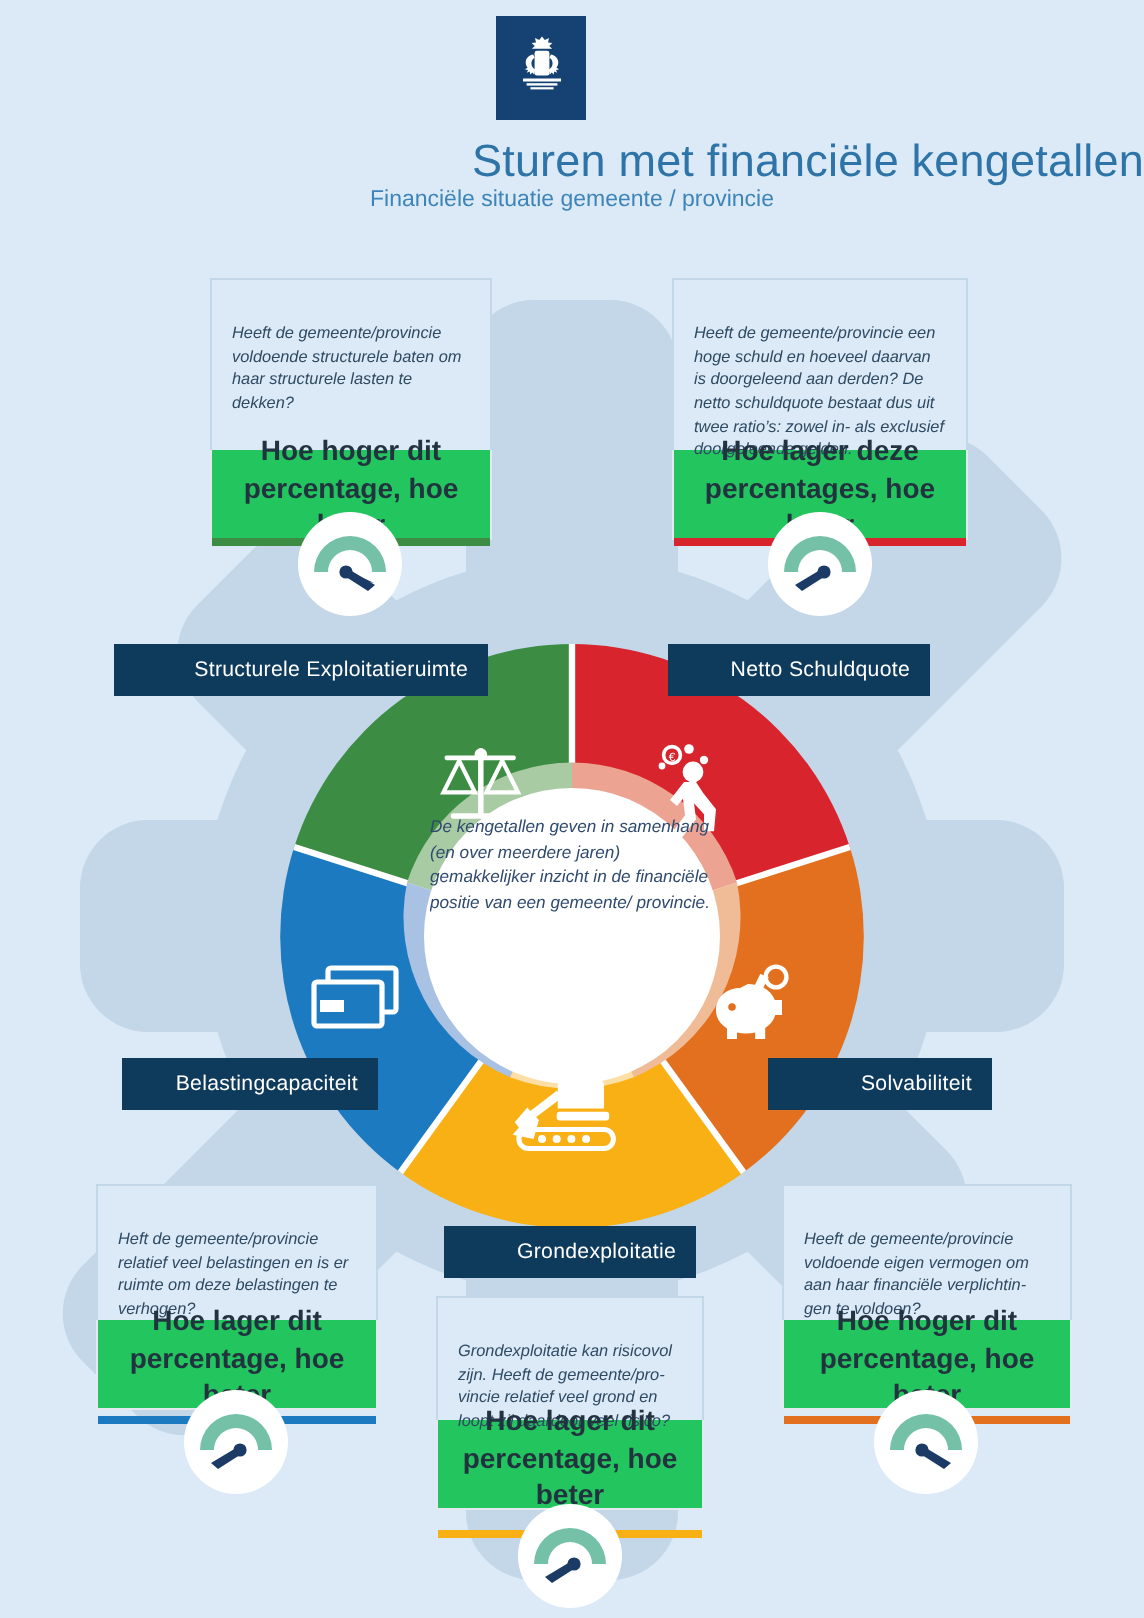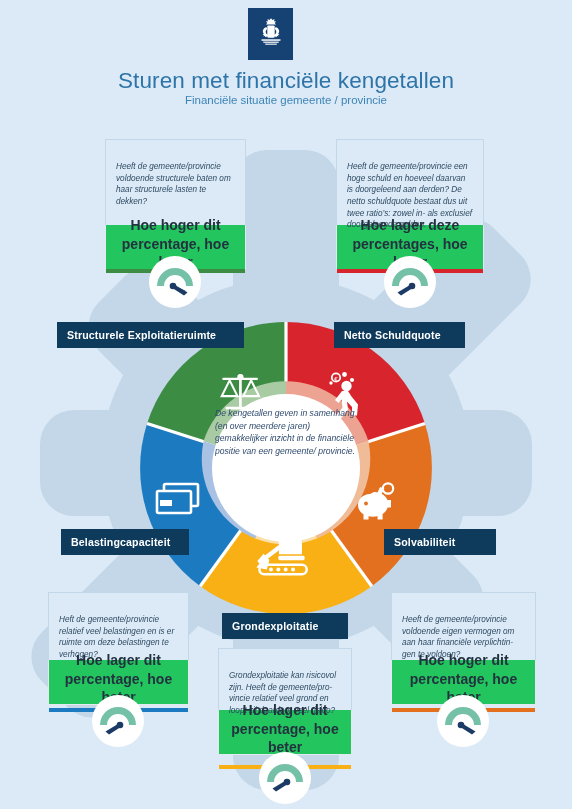--- a/index.html
+++ b/index.html
@@ -15,37 +15,37 @@
   
   .bg-gear{position:absolute;left:0;top:0;width:572px;height:809px;z-index:0;}
 
   
   .logo-box{
     position:absolute;left:248px;top:8px;width:45px;height:52px;
     background:#154273;z-index:3;
     display:flex;align-items:center;justify-content:center;
   }
   .title{
-    position:absolute;left:0;top:68px;width:572px;text-align:center;
+    position:absolute;left:0;top:68px;width:572px;text-align:right;
     font-size:22.5px;color:#2e74a8;letter-spacing:.1px;z-index:3;
     white-space:nowrap;
   }
   .subtitle{
     position:absolute;left:0;top:94px;width:572px;text-align:center;
     font-size:11.5px;color:#3d84b8;z-index:3;
   }
 
   
   .wheel{position:absolute;left:117px;top:322px;width:338px;height:292px;z-index:2;}
 
   
   .banner{
     position:absolute;background:#0e3a5c;color:#fff;
-    font-size:10.6px;font-weight:bold;letter-spacing:.15px;
-    display:flex;align-items:center;justify-content:flex-start;
+    font-size:10.6px;font-weight:normal;letter-spacing:.15px;
+    display:flex;align-items:center;justify-content:flex-end;
     z-index:6;box-sizing:border-box;padding:12px 10px;white-space:nowrap;
   }
   .b-struct{left:57px;top:322px;width:187px;height:26px;}
   .b-netto {left:334px;top:322px;width:131px;height:26px;}
   .b-belast{left:61px;top:529px;width:128px;height:26px;}
   .b-solva {left:384px;top:529px;width:112px;height:26px;}
   .b-grond {left:222px;top:613px;width:126px;height:26px;}
 
   
   .card{position:absolute;z-index:5;box-sizing:border-box;}

